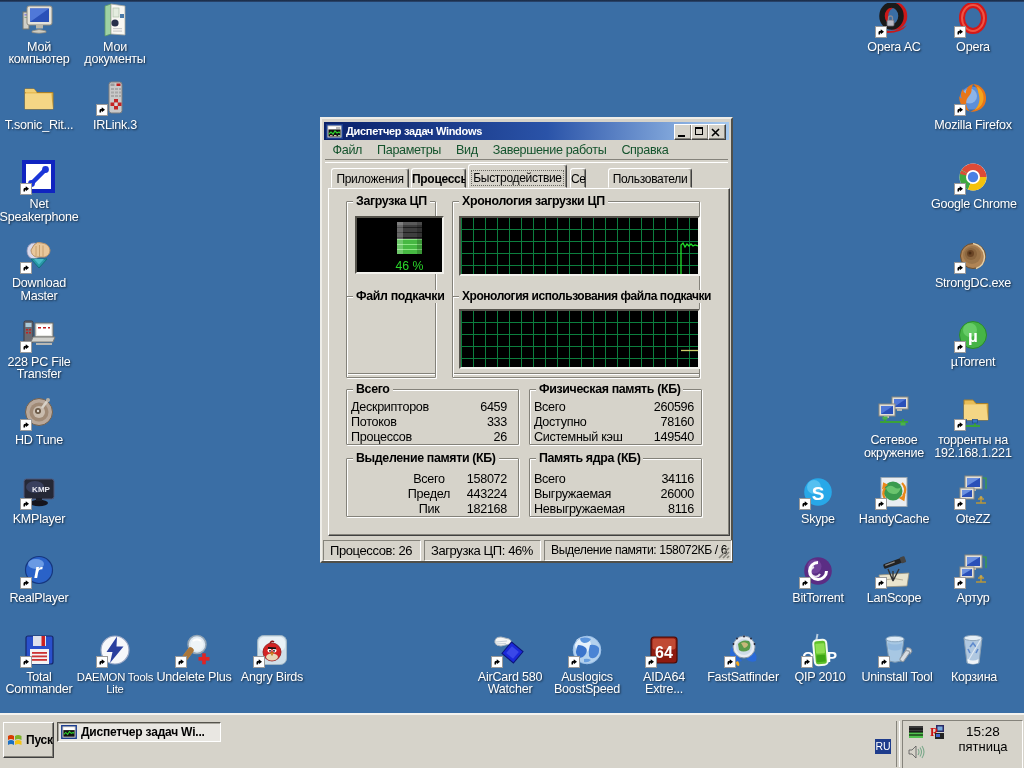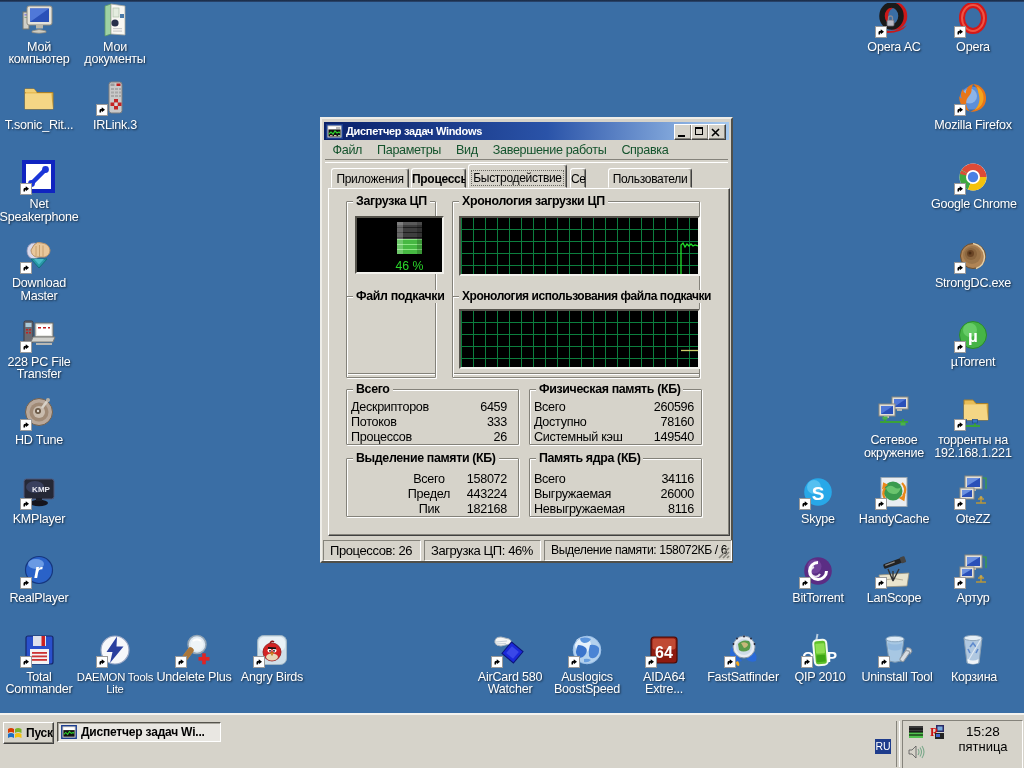--- a/index.html
+++ b/index.html
@@ -26,21 +26,21 @@
 .grp{position:absolute;border:1px solid #84827a;border-radius:1px;box-shadow:1px 1px 0 #fff, inset 1px 1px 0 #fff;}
 .grp .gl{position:absolute;top:-7px;left:6px;background:#d6d3ca;padding:0 3px;font-size:12.4px;letter-spacing:-0.35px;line-height:13px;white-space:nowrap;font-weight:bold;}
 .blk{position:absolute;background:#000;border:2px solid;border-color:#55534c #f2f1ec #f2f1ec #55534c;}
 .row{position:absolute;font-size:12.6px;letter-spacing:-0.3px;height:15px;}
 .row .v{position:absolute;right:0;top:0;}
 
 .sb{position:absolute;top:421px;height:21px;border:1px solid;border-color:#85837b #fff #fff #85837b;font-size:13px;letter-spacing:-0.4px;padding:2px 0 0 6px;box-sizing:border-box;white-space:nowrap;overflow:hidden;}
 
 #bar{position:absolute;left:0;top:713px;width:1024px;height:55px;background:#d6d3ca;border-top:2px solid #f4f3ef;}
 .tkb{position:absolute;font-size:12.4px;letter-spacing:-0.2px;font-weight:bold;display:flex;align-items:center;box-sizing:border-box;}
-#start{left:3px;top:7px;width:51px;height:22px;font-size:12px;border:1px solid;border-color:#fff #404040 #404040 #fff;box-shadow:inset -1px -1px 0 #85837b;}
+#start{left:3px;top:7px;width:51px;height:36px;font-size:12px;border:1px solid;border-color:#fff #404040 #404040 #fff;box-shadow:inset -1px -1px 0 #85837b;}
 #task1{left:57px;top:7px;width:164px;height:20px;font-size:12px;border:1px solid;border-color:#55534c #fff #fff #55534c;box-shadow:inset 1px 1px 0 #a8a69e;background:#e9e7e2;white-space:nowrap;overflow:hidden;}
 #ru{position:absolute;left:875px;top:24px;width:16px;height:15px;background:#1e3c8c;color:#fff;font-size:10.5px;text-align:center;line-height:15px;}
 #traysep{position:absolute;left:896px;top:6px;width:2px;height:46px;border-left:1px solid #85837b;border-right:1px solid #fff;}
 #tray{position:absolute;left:902px;top:5px;width:119px;height:47px;border:1px solid;border-color:#85837b #fff #fff #85837b;}
 #clock{position:absolute;right:8px;top:3px;width:62px;text-align:center;font-size:13.5px;color:#000;}
 </style></head>
 <body>
 <div id="topline"></div>
 <div id="icons">
 <div class="di" style="left:-3px;top:2.5px">

